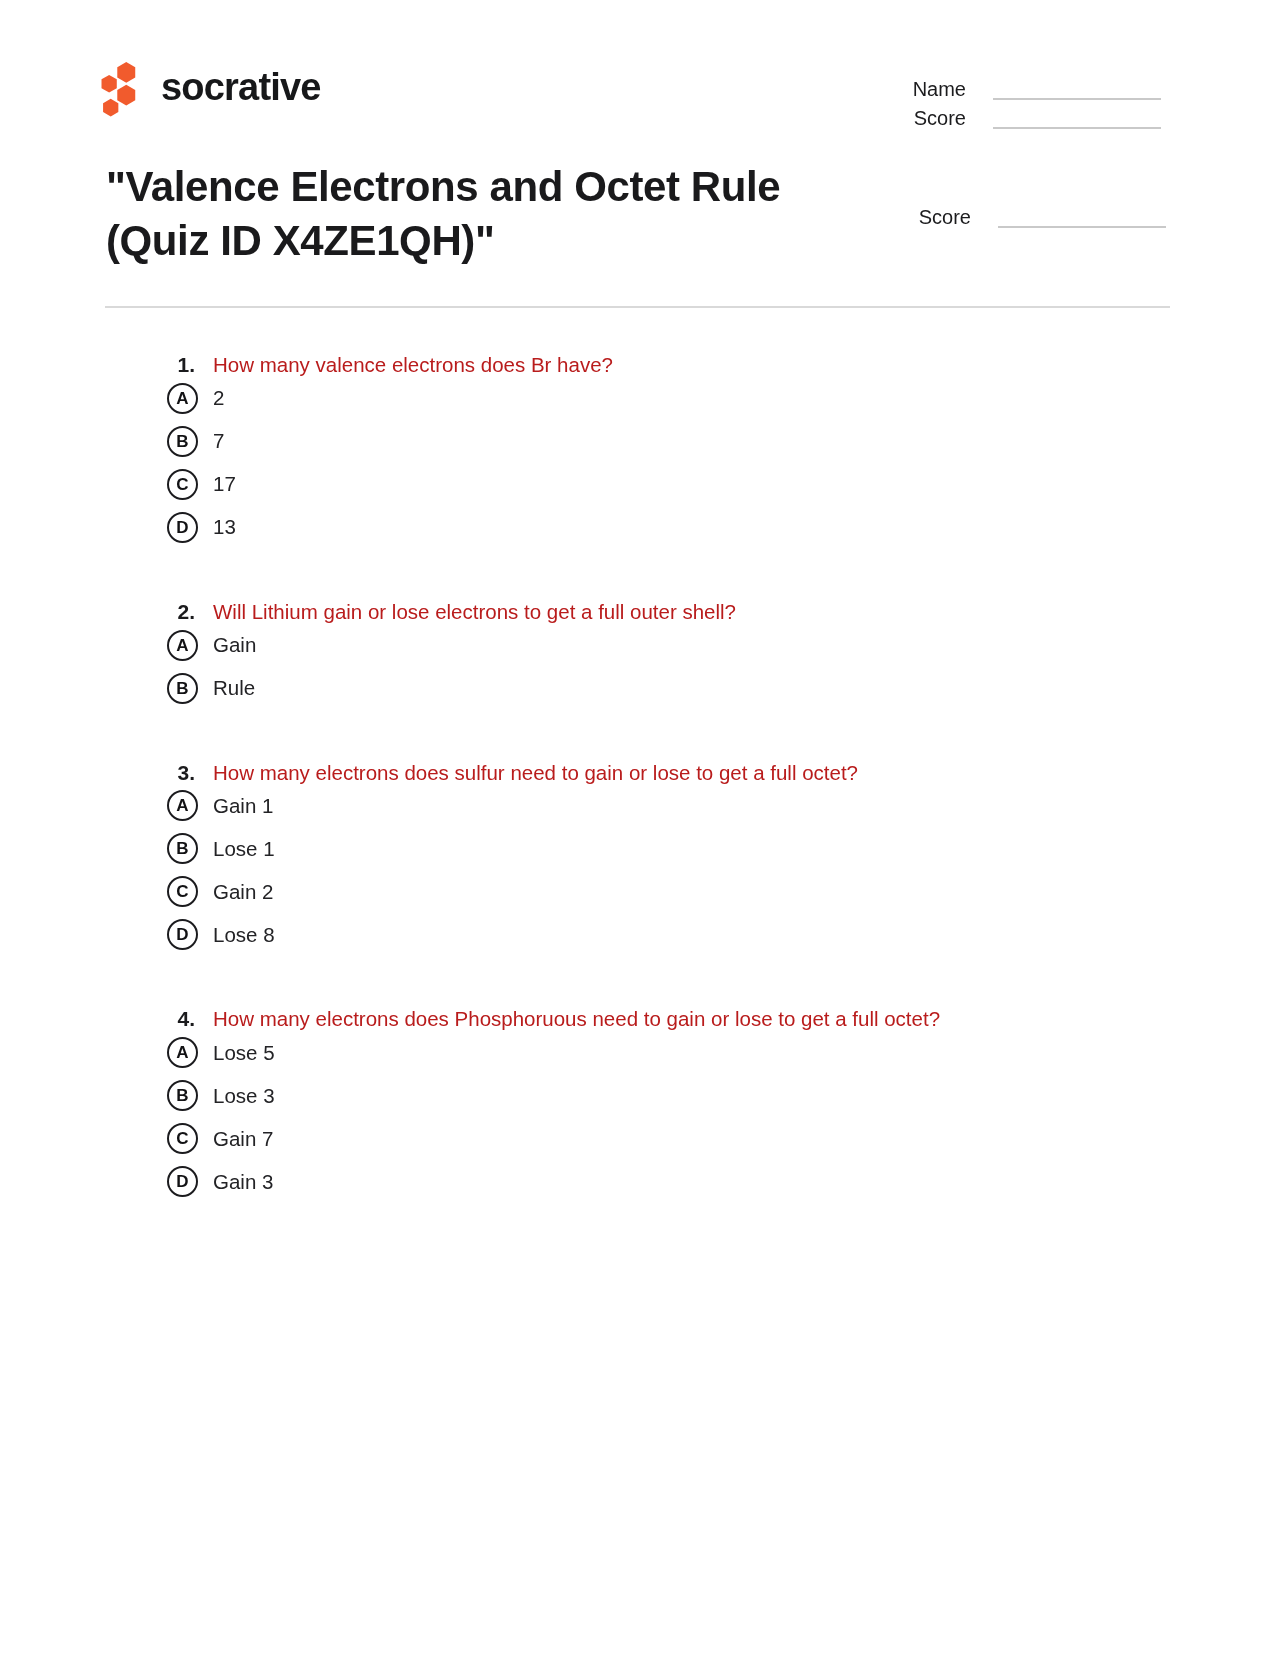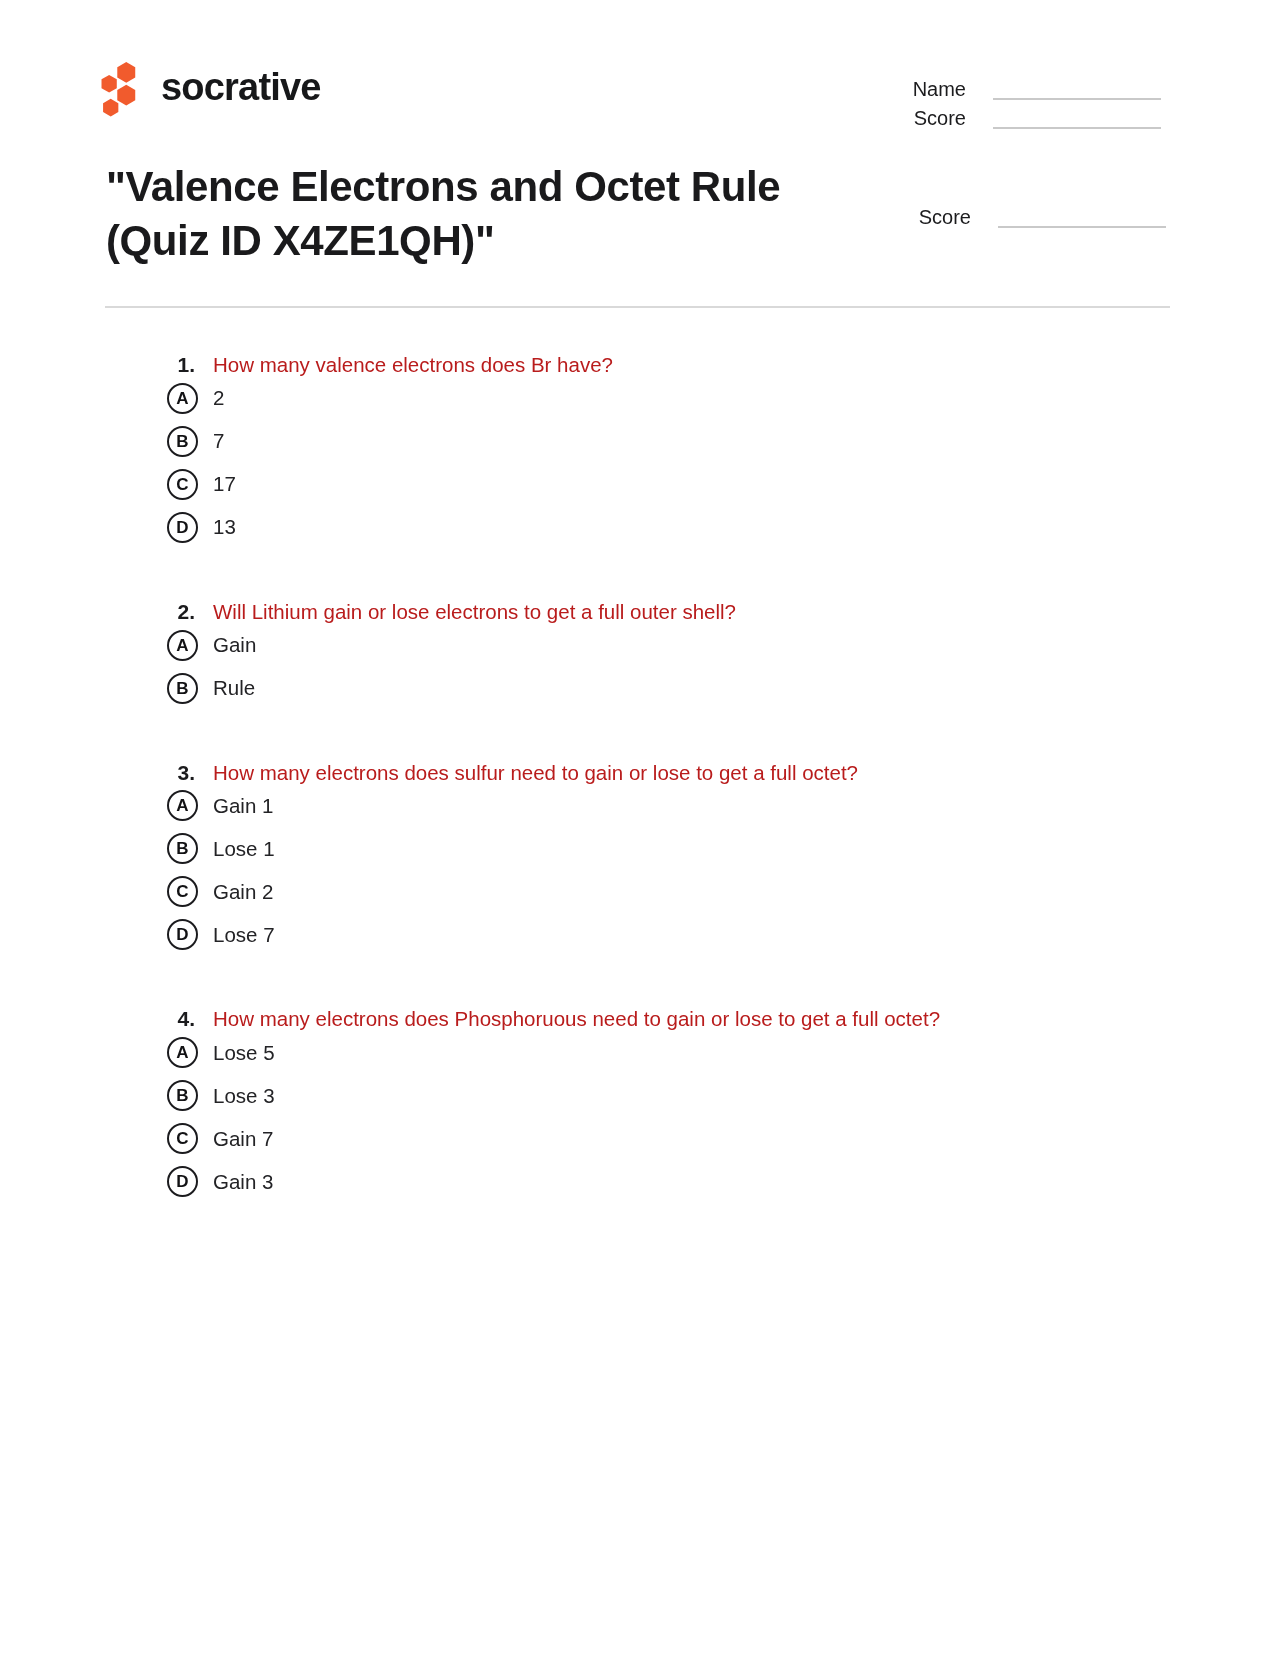--- a/index.html
+++ b/index.html
@@ -189,21 +189,21 @@
           <div class="option-row">
     <span class="opt-circle">
       <span class="opt-letter">C</span>
     </span>
     <span class="opt-text">Gain 2</span>
   </div>
           <div class="option-row">
     <span class="opt-circle">
       <span class="opt-letter">D</span>
     </span>
-    <span class="opt-text">Lose 7</span>
+    <span class="opt-text">Lose 8</span>
   </div>
         </div>
   </div>
       <div class="question">
     <div class="q-head">
       <span class="q-num">4.</span>
       <span class="q-text">How many electrons does Phosphoruous need to gain or lose to get a full octet?</span>
     </div>
     <div class="option-list">
           <div class="option-row">

